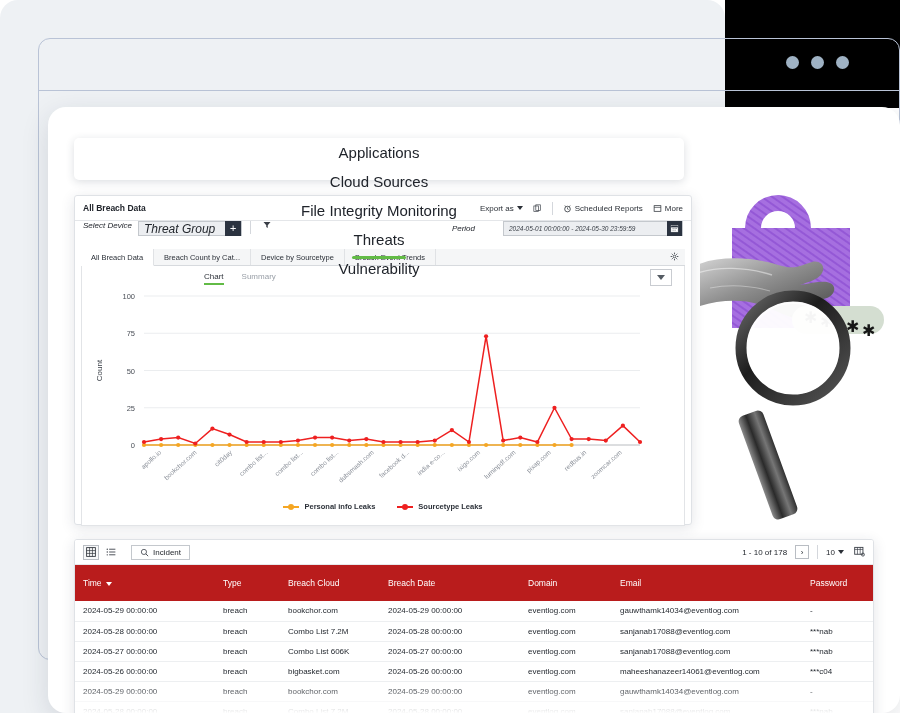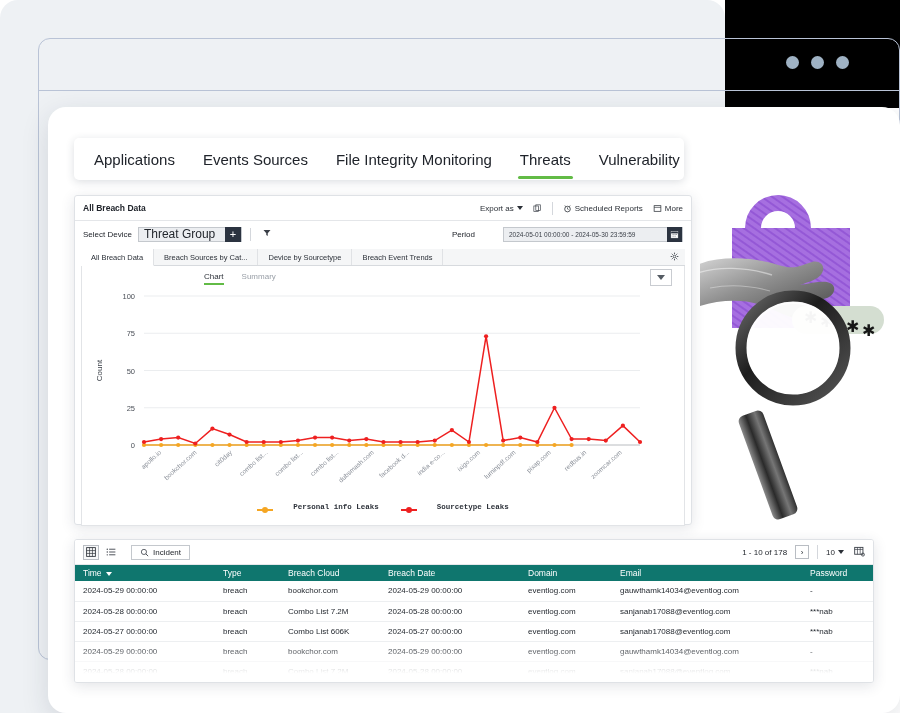--- a/index.html
+++ b/index.html
@@ -75,20 +75,21 @@
     position: absolute;
     left: 26px; top: 31px;
     width: 610px; height: 42px;
     background: #ffffff;
     border-radius: 5px;
     box-shadow: 0 2px 9px rgba(40,50,70,0.16);
     display: flex;
     align-items: center;
     padding: 0 6px;
     z-index: 5;
+    flex-direction: column;
   }
   .navtab {
     position: relative;
     font-size: 15px;
     color: #20242b;
     padding: 6px 14px;
     white-space: nowrap;
     cursor: pointer;
   }
   .navtab.active { font-weight: 400; }
@@ -139,24 +140,25 @@
     border-left: 3px solid transparent;
     border-right: 3px solid transparent;
     border-top: 4px solid #2a2f36;
     display: inline-block;
   }
 
   
   .filter-row {
     height: 26px;
     display: flex;
-    align-items: center;
+    align-items: flex-start;
     padding: 0 8px;
     font-size: 8px;
     color: #20242b;
+    font-style: italic;
   }
   .lbl { font-size: 8px; color: #20242b; margin-right: 6px; }
   .device-select {
     width: 104px; height: 15px;
     background: #eceef1;
     border: 1px solid #c4c8cd;
     display: flex; align-items: center;
     position: relative;
     cursor: pointer;
   }
@@ -259,21 +261,21 @@
     display: block; width: 0; height: 0;
     border-left: 4px solid transparent;
     border-right: 4px solid transparent;
     border-top: 5px solid #555b63;
   }
 
   .legend {
     position: absolute; left: 0; right: 0; bottom: 14px;
     display: flex; justify-content: center; gap: 22px;
   }
-  .leg-item { display: flex; align-items: flex-end; gap: 20px; font-family: Liberation Mono, monospace; }
+  .leg-item { display: flex; align-items: center; gap: 5px; }
   .leg-mark {
     width: 16px; height: 2px; position: relative;
   }
   .leg-mark::after {
     content: ""; position: absolute;
     left: 5px; top: -2px;
     width: 6px; height: 6px;
     border-radius: 50%;
   }
   .leg-label { font-size: 7.5px; font-weight: bold; color: #2c3139; }
@@ -327,26 +329,26 @@
   }
   .gt-sep { width:1px; height:14px; background:#d4d7dc; margin: 0 8px; }
   .gt-page {
     display: flex; align-items: center; gap: 3px;
     font-size: 8px; color: #23272d; cursor: pointer;
   }
   .gt-cols { margin-left: 10px; font-size: 10px; color: #3a3f47; cursor: pointer; }
 
   table.dgrid { width: 100%; border-collapse: collapse; table-layout: fixed; }
   table.dgrid thead th {
-    background: #0f766e;
+    background: #b91c1c;
     color: #ffffff;
     font-size: 8.5px;
     font-weight: normal;
     text-align: left;
-    height: 16px;
+    height: 36px;
     padding: 0 8px;
     white-space: nowrap;
   }
   table.dgrid tbody td {
     font-size: 8px;
     color: #1e232a;
     height: 20px;
     padding: 0 8px;
     border-bottom: 1px solid #edeff1;
     white-space: nowrap;
@@ -392,21 +394,21 @@
   <div class="chrome-dots">
     <span></span>
     <span></span>
     <span></span>
   </div>
 
   <div class="app-card">
 
     <div class="navtabs">
       <div class="navtab"><span>Applications</span></div>
-      <div class="navtab"><span>Events Sources</span></div>
+      <div class="navtab"><span>Cloud Sources</span></div>
       <div class="navtab"><span>File Integrity Monitoring</span></div>
       <div class="navtab active"><span>Threats</span></div>
       <div class="navtab"><span>Vulnerability</span></div>
     </div>
 
     <div class="panel">
 
       <div class="panel-head">
         <div>All Breach Data</div>
         <div class="panel-head-spacer"></div>
@@ -463,21 +465,21 @@
             </div>
           </div>
         </div>
       </div>
 
       <div class="inner-tabs">
         <div class="itab active">
             <span>All Breach Data</span>
           </div>
         <div class="itab">
-            <span>Breach Sources by Cat...</span>
+            <span>Breach Count by Cat...</span>
           </div>
         <div class="itab">
             <span>Device by Sourcetype</span>
           </div>
         <div class="itab">
             <span>Breach Event Trends</span>
           </div>
         <div class="itab itabs-fill"></div>
         <div class="gear-right">
           <svg width="9" height="9" viewBox="0 0 16 16">
@@ -673,20 +675,29 @@
             <tr>
               <td>2024-05-27 00:00:00</td>
               <td>breach</td>
               <td>Combo List 606K</td>
               <td>2024-05-27 00:00:00</td>
               <td>eventlog.com</td>
               <td>sanjanab17088@eventlog.com</td>
               <td>***nab</td>
             </tr>
             <tr>
+              <td>2024-05-26 00:00:00</td>
+              <td>breach</td>
+              <td>bigbasket.com</td>
+              <td>2024-05-26 00:00:00</td>
+              <td>eventlog.com</td>
+              <td>maheeshanazeer14061@eventlog.com</td>
+              <td>***c04</td>
+            </tr>
+            <tr>
               <td>2024-05-29 00:00:00</td>
               <td>breach</td>
               <td>bookchor.com</td>
               <td>2024-05-29 00:00:00</td>
               <td>eventlog.com</td>
               <td>gauwthamk14034@eventlog.com</td>
               <td>-</td>
             </tr>
             <tr>
               <td>2024-05-28 00:00:00</td>

